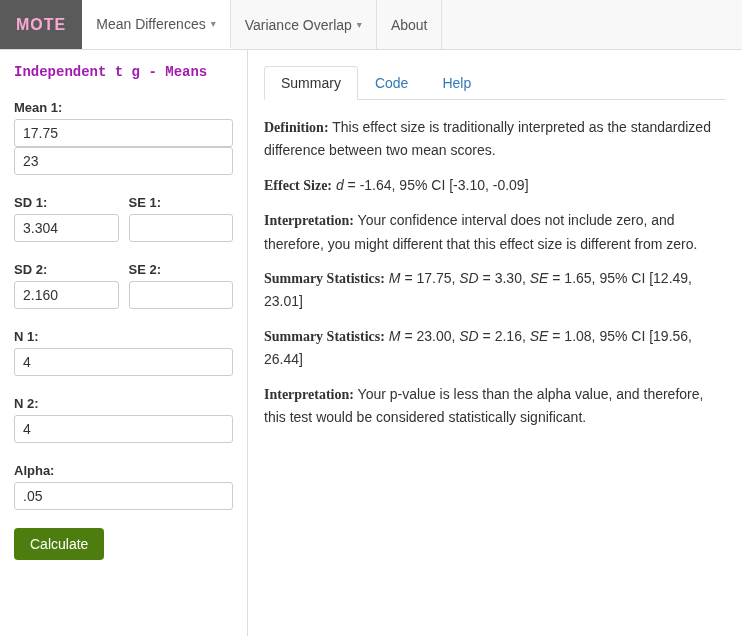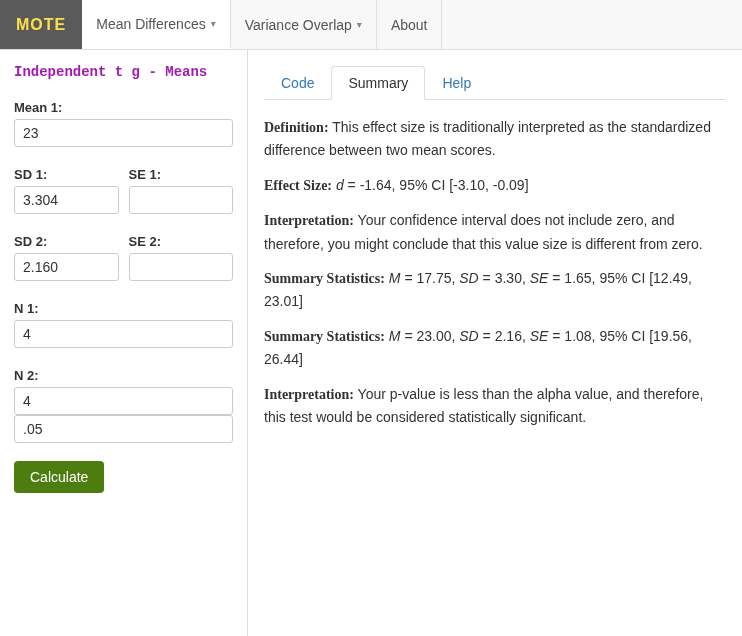--- a/index.html
+++ b/index.html
@@ -16,21 +16,21 @@
       align-items: stretch;
       background: #f8f8f8;
       border-bottom: 1px solid #ddd;
       height: 50px;
     }
     .navbar-brand {
       display: flex;
       align-items: center;
       padding: 0 16px;
       background: #5a5a5a;
-      color: #fde047;
+      color: #f9a8d4;
       font-weight: bold;
       font-size: 16px;
       letter-spacing: 1px;
     }
     .navbar-item {
       display: flex;
       align-items: center;
       padding: 0 14px;
       cursor: pointer;
       font-size: 14px;
@@ -171,20 +171,21 @@
     <span>About</span>
   </div>
 </nav>
 
 <div class="main-layout">
 
   <aside class="sidebar">
     <div class="sidebar-title">Independent t g - Means</div>
 
     <div class="field-label">Mean 1:</div>
+    <input class="form-input" type="text" value="17.75" style="">
 
     <input class="form-input" type="text" value="23" style="">
 
     <div class="field-row">
       <div class="field-group">
         <div class="field-label">SD 1:</div>
         <input class="form-input" type="text" value="3.304" style="">
       </div>
       <div class="field-group">
         <div class="field-label">SE 1:</div>
@@ -202,54 +203,55 @@
         <input class="form-input" type="text" value="" style="">
       </div>
     </div>
 
     <div class="field-label">N 1:</div>
     <input class="form-input" type="text" value="4" style="">
 
     <div class="field-label">N 2:</div>
     <input class="form-input" type="text" value="4" style="">
 
+    <div class="field-label">Alpha:</div>
     <input class="form-input" type="text" value=".05" style="">
 
     <button class="btn-calculate">Calculate</button>
   </aside>
 
   <main class="content-area">
 
     <div class="tabs">
+      <div class="tab active">
+        <span>Summary</span>
+      </div>
       <div class="tab link-style">
         <span>Code</span>
       </div>
-      <div class="tab active">
-        <span>Summary</span>
-      </div>
       <div class="tab link-style">
         <span>Help</span>
       </div>
     </div>
 
     <div class="summary-section">
 
       <p>
         <strong>Definition:</strong>
         <span>This effect size is traditionally interpreted as the standardized difference between two mean scores.</span>
       </p>
 
       <p>
         <strong>Effect Size:</strong>
         <span> </span><span><em>d</em> = -1.64, 95% CI [-3.10, -0.09]</span>
       </p>
 
       <p>
         <strong>Interpretation:</strong>
-        <span>Your confidence interval does not include zero, and therefore, you might conclude that this value size is different from zero.</span>
+        <span>Your confidence interval does not include zero, and therefore, you might different that this effect size is different from zero.</span>
       </p>
 
       <p>
         <strong>Summary Statistics:</strong>
         <span> </span><span><em>M</em> = 17.75, <em>SD</em> = 3.30, <em>SE</em> = 1.65, 95% CI [12.49, 23.01]</span>
       </p>
 
       <p>
         <strong>Summary Statistics:</strong>
         <span> </span><span><em>M</em> = 23.00, <em>SD</em> = 2.16, <em>SE</em> = 1.08, 95% CI [19.56, 26.44]</span>

